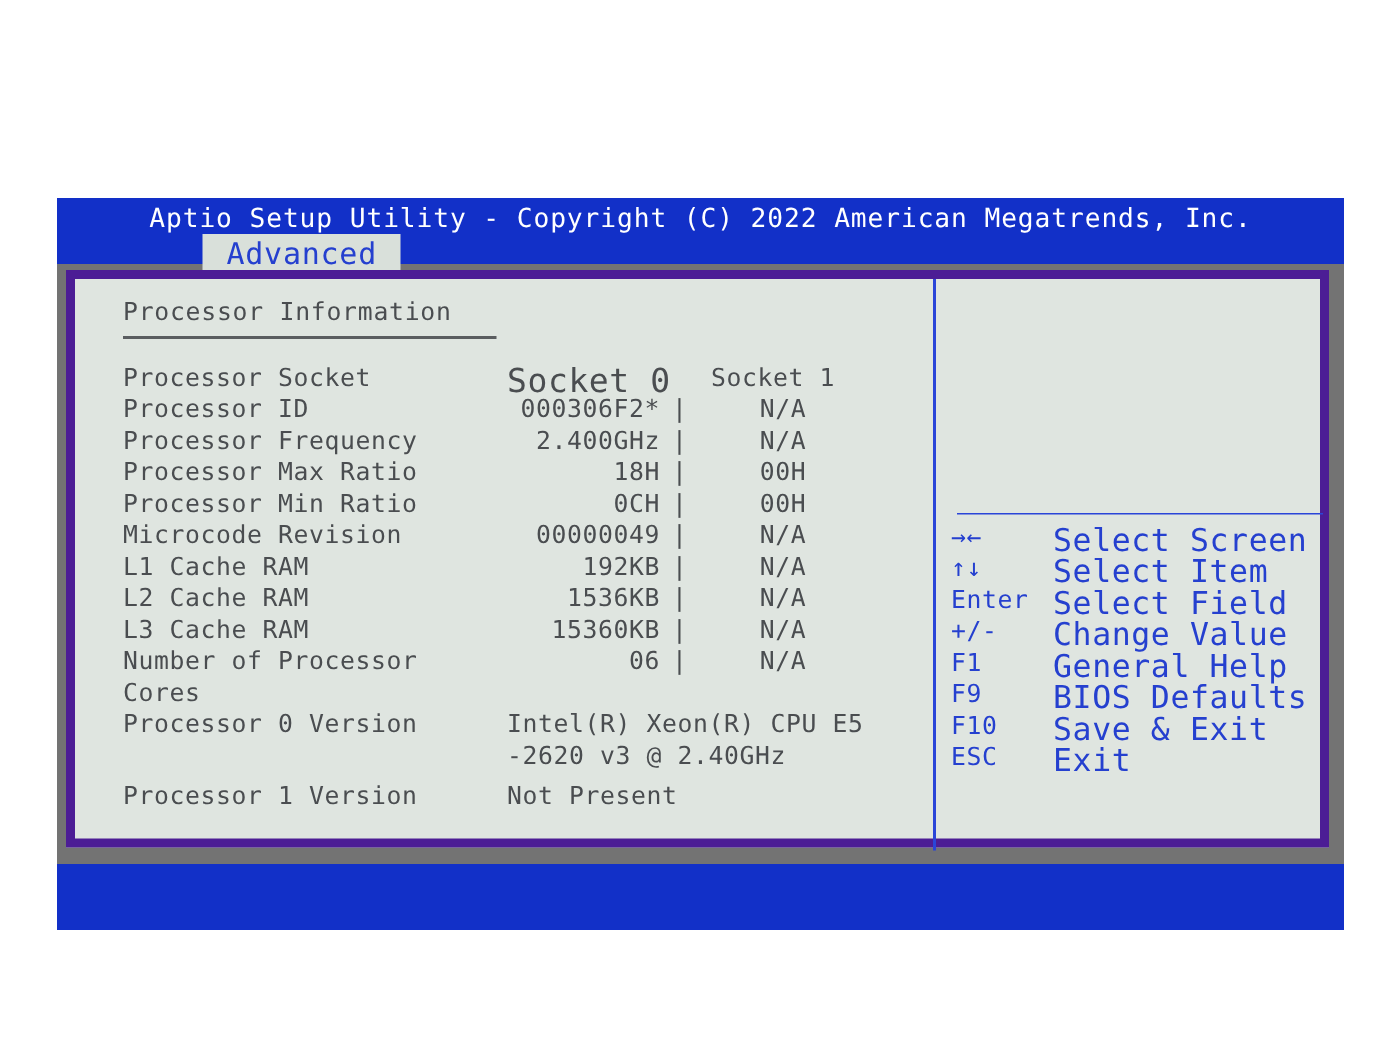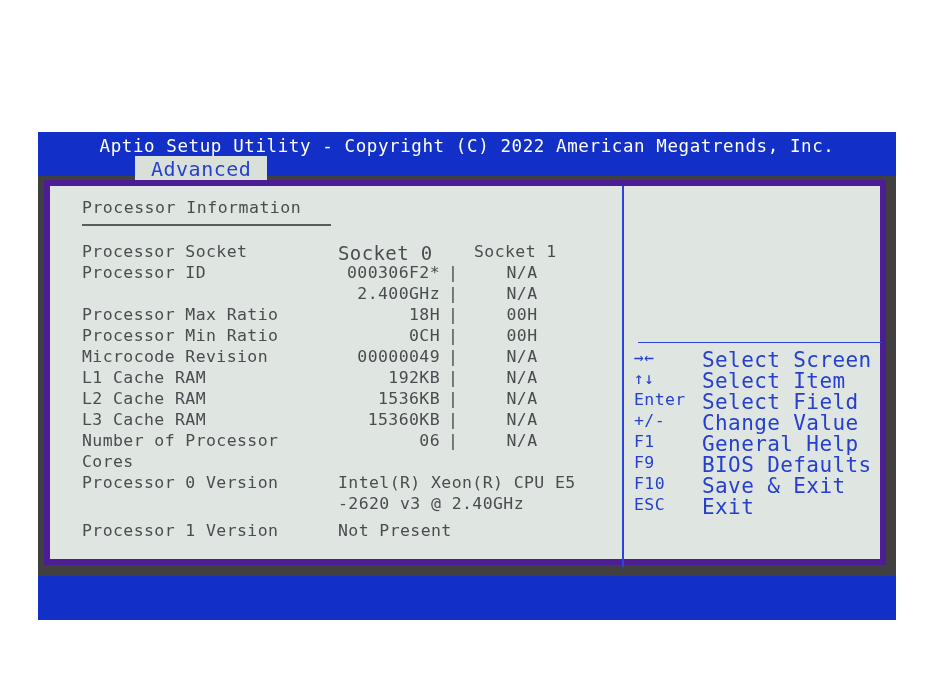--- a/index.html
+++ b/index.html
@@ -14,21 +14,21 @@
     font-family: "DejaVu Sans Mono", "Liberation Mono", monospace;
   }
 
   
   #screen {
     position: absolute;
     left: 38px;
     top: 132px;
     width: 858px;
     height: 488px;
-    background: #404040;
+    background: #737373;
   }
 
   
   #titlebar {
     position: absolute;
     left: 0;
     top: 0;
     width: 858px;
     height: 44px;
     background: #1230c8;
@@ -140,21 +140,21 @@
     text-align: right;
     color: #4a4d50;
     font-size: 16.5px;
     letter-spacing: 0.4px;
     white-space: pre;
   }
   .v0left {
     position: absolute;
     left: 288px;
     color: #4a4d50;
-    font-size: 19px;
+    font-size: 22px;
     letter-spacing: 0.4px;
     white-space: pre;
   }
   .sep {
     position: absolute;
     left: 398px;
     color: #4a4d50;
     font-size: 16.5px;
     white-space: pre;
   }
@@ -247,20 +247,21 @@
             <span class="v0left">Socket 0</span>
             <span class="v1left">Socket 1</span>
           </div>
           <div class="row" style="top: 77px;">
             <span class="lbl">Processor ID</span>
             <span class="v0">000306F2*</span>
             <span class="sep">|</span>
             <span class="v1">N/A</span>
           </div>
           <div class="row" style="top: 98px;">
+            <span class="lbl">Processor Frequency</span>
             <span class="v0">2.400GHz</span>
             <span class="sep">|</span>
             <span class="v1">N/A</span>
           </div>
           <div class="row" style="top: 119px;">
             <span class="lbl">Processor Max Ratio</span>
             <span class="v0">18H</span>
             <span class="sep">|</span>
             <span class="v1">00H</span>
           </div>

